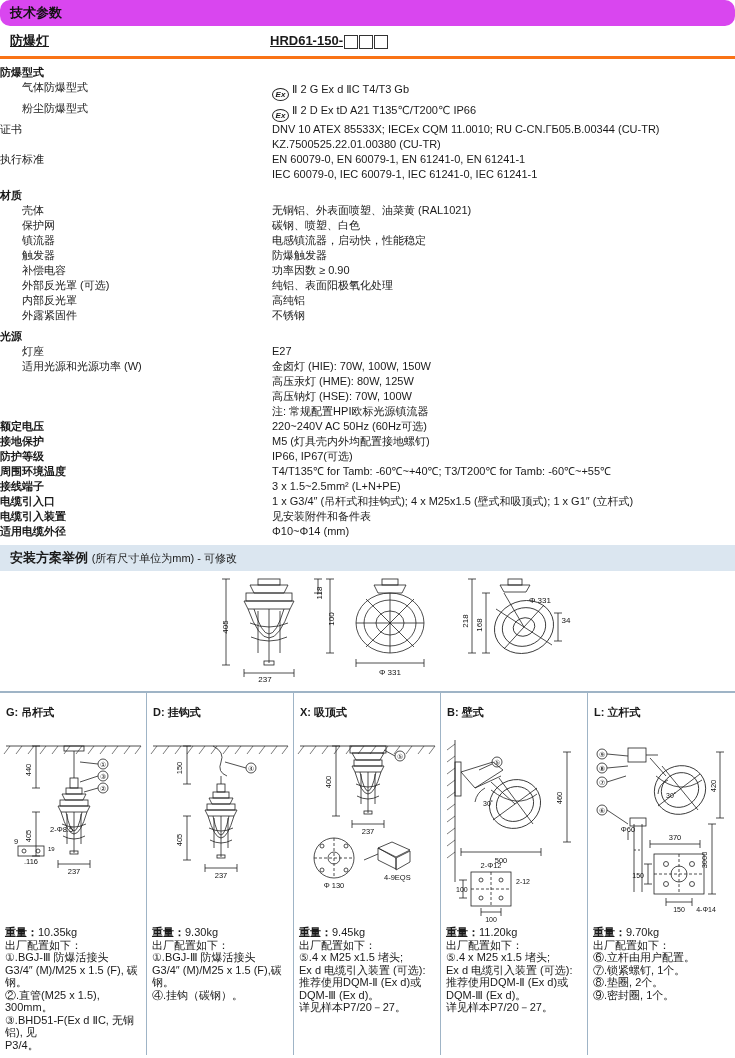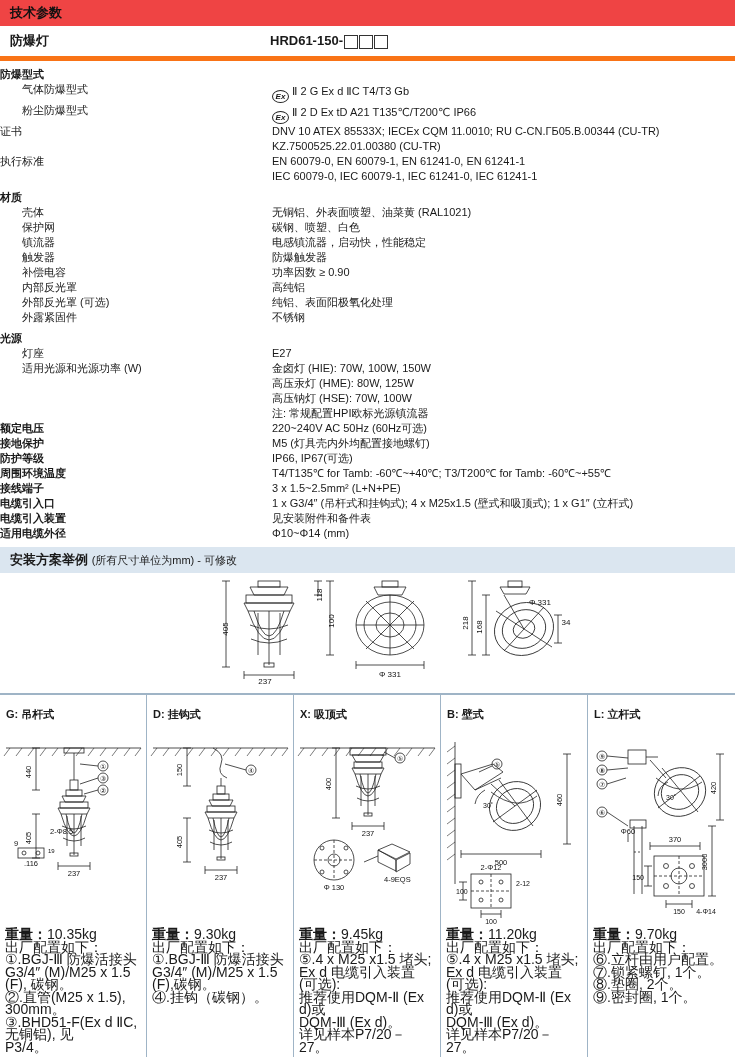--- a/index.html
+++ b/index.html
@@ -1,39 +1,39 @@
 <!DOCTYPE html>
 <html><head>
 <meta charset="utf-8">
 <style>
   html,body{margin:0;padding:0;}
   body{width:735px;height:1058px;background:#ffffff;font-family:"Liberation Sans",sans-serif;font-size:11px;color:#1a1a1a;}
   .page{position:relative;width:735px;height:1058px;}
-  .band{background:#ef4444;padding:4px 10px;font-weight:bold;font-size:13px;color:#111;}
+  .band{background:#d946ef;padding:4px 10px;font-weight:bold;font-size:13px;color:#111;border-radius:10px;}
   .band-sub{font-weight:normal;font-size:11px;}
-  .row-title{display:flex;align-items:center;background:#ffffff;border-bottom:5px solid #f97316;}
+  .row-title{display:flex;align-items:center;background:#ffffff;border-bottom:3px solid #f97316;text-decoration:underline;}
   .row-title .l{width:250px;font-weight:bold;font-size:13px;padding:6px 10px;}
   .row-title .r{font-weight:bold;font-size:13px;padding:6px 0;}
   .sq{display:inline-block;width:12px;height:12px;border:1px solid #333;margin-left:1px;vertical-align:middle;}
   table.spec{width:100%;border-collapse:collapse;}
   table.spec td{vertical-align:top;padding:0 0 0 0;font-size:11px;line-height:15px;}
   td.lab{width:250px;padding-left:10px;}
   td.lab.ind{padding-left:22px;}
   td.val{padding-left:0px;}
   .bold{font-weight:bold;margin-left:28px;}
   .sect{height:6px;}
   .exmark{display:inline-block;border:1px solid #222;border-radius:50%;width:15px;height:11px;line-height:11px;text-align:center;font-size:8px;font-style:italic;font-weight:bold;vertical-align:middle;margin-right:3px;margin-top:8px;}
   .install-band{background:#dbe6f0;padding:4px 10px;font-weight:bold;font-size:13px;margin-top:6px;}
   .drawings{border-bottom:1px solid #9fb4c6;height:120px;position:relative;}
   .cols{display:flex;border-top:1px solid #9fb4c6;}
   .col{border-right:1px solid #9fb4c6;position:relative;box-sizing:border-box;}
   .col:last-child{border-right:none;}
   .col .ctitle{font-weight:bold;font-size:11px;padding:12px 6px;}
   .canvas{position:relative;}
-  .notes{font-size:14px;line-height:12.5px;padding:2px 5px 4px 5px;}
+  .notes{font-size:11px;line-height:12.5px;padding:2px 5px 4px 5px;}
   .notes .w{font-weight:bold;}
   svg{display:block;}
 </style>
 </head>
 <body>
 
 <div class="page">
 
   <div class="band">
     <span>技术参数</span>
@@ -101,26 +101,26 @@
           </tr>
         <tr>
             <td class="lab ind">触发器</td>
             <td class="val">防爆触发器</td>
           </tr>
         <tr>
             <td class="lab ind">补偿电容</td>
             <td class="val">功率因数 ≥ 0.90</td>
           </tr>
         <tr>
+            <td class="lab ind">外部反光罩 (可选)</td>
+            <td class="val">纯铝、表面阳极氧化处理</td>
+          </tr>
+        <tr>
             <td class="lab ind">内部反光罩</td>
             <td class="val">高纯铝</td>
-          </tr>
-        <tr>
-            <td class="lab ind">外部反光罩 (可选)</td>
-            <td class="val">纯铝、表面阳极氧化处理</td>
           </tr>
         <tr>
             <td class="lab ind">外露紧固件</td>
             <td class="val">不锈钢</td>
           </tr>
 
         <tr>
             <td class="sect" colspan="2"></td>
           </tr>
 

